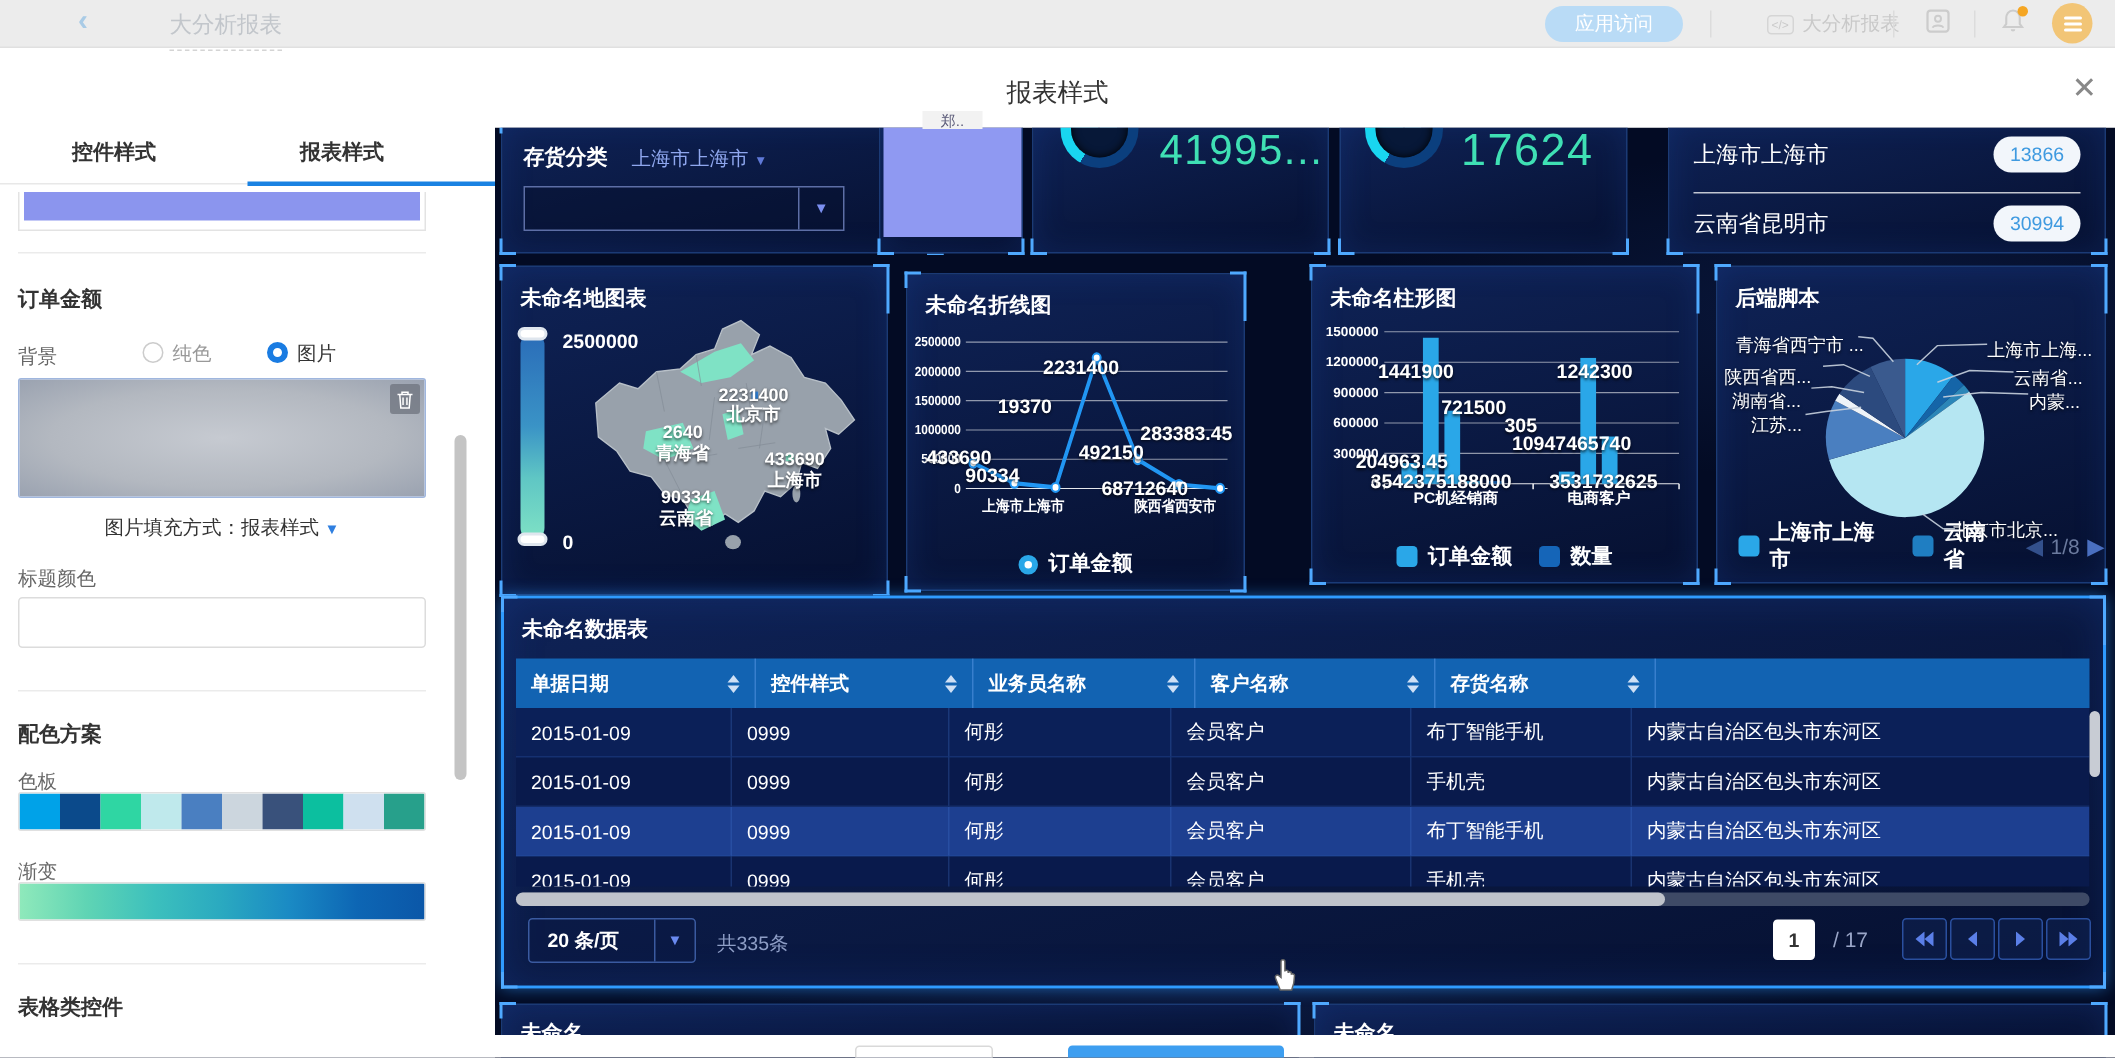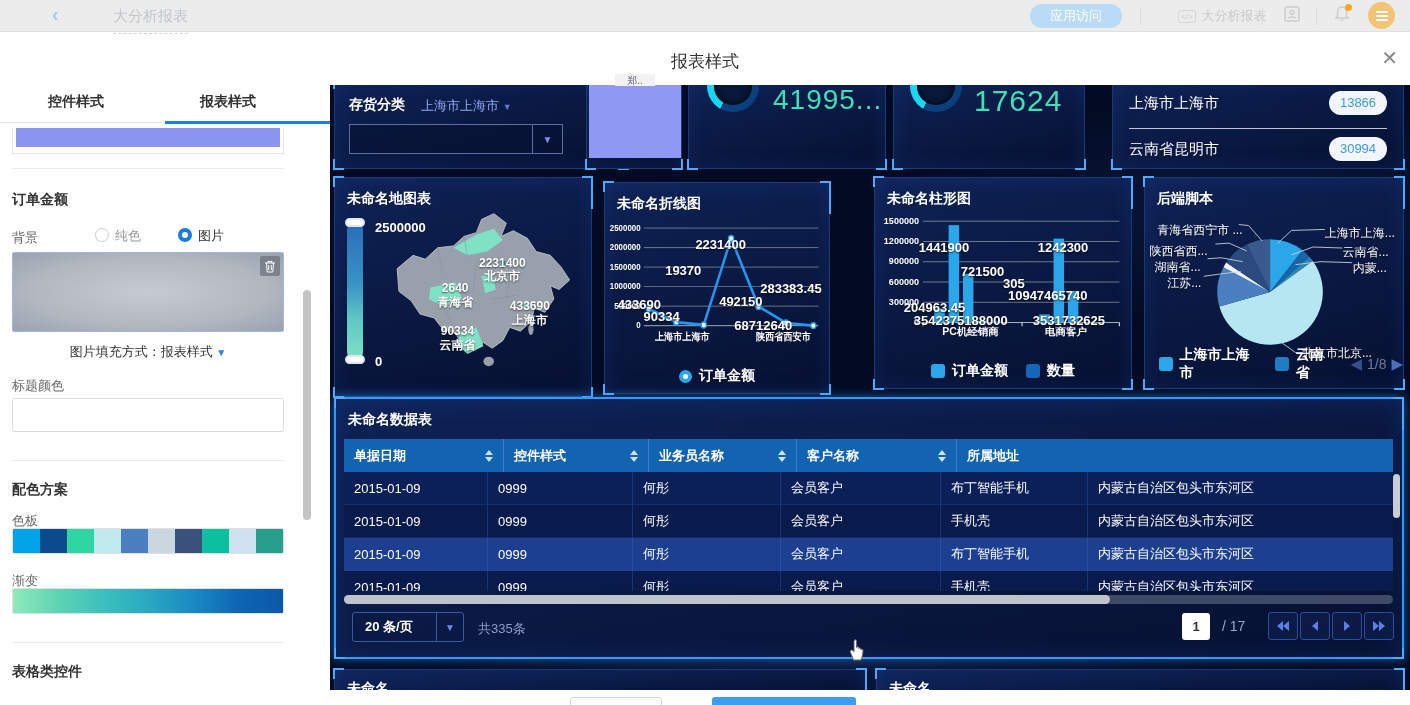--- a/index.html
+++ b/index.html
@@ -439,22 +439,26 @@
               <i class="dn"></i>
             </span>
           </div>
           <div class="th" style="width:160px;">
             <span>客户名称</span>
             <span class="sort">
               <i class="up"></i>
               <i class="dn"></i>
             </span>
           </div>
-          <div class="th" style="width:309px;flex:1;border-right:none;">
-            <span>所属地址</span>
+          <div class="th" style="width:147px;">
+            <span>存货名称</span>
+            <span class="sort">
+              <i class="up"></i>
+              <i class="dn"></i>
+            </span>
           </div>
         </div>
       <div id="tbl-rows">
           <div class="tr" style="background:#0b2058">
             <div class="td" style="width:144px;">2015-01-09</div>
             <div class="td" style="width:145px;">0999</div>
             <div class="td" style="width:148px;">何彤</div>
             <div class="td" style="width:160px;">会员客户</div>
             <div class="td" style="width:147px;">布丁智能手机</div>
             <div class="td" style="width:309px;flex:1;border-right:none;">内蒙古自治区包头市东河区</div>

